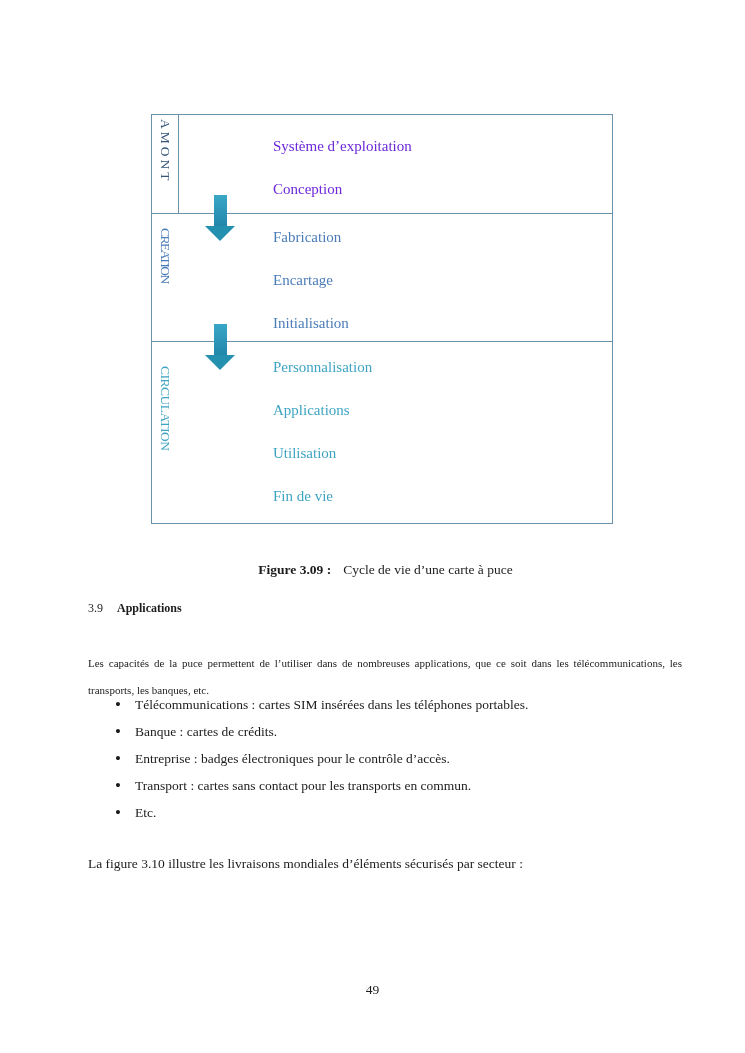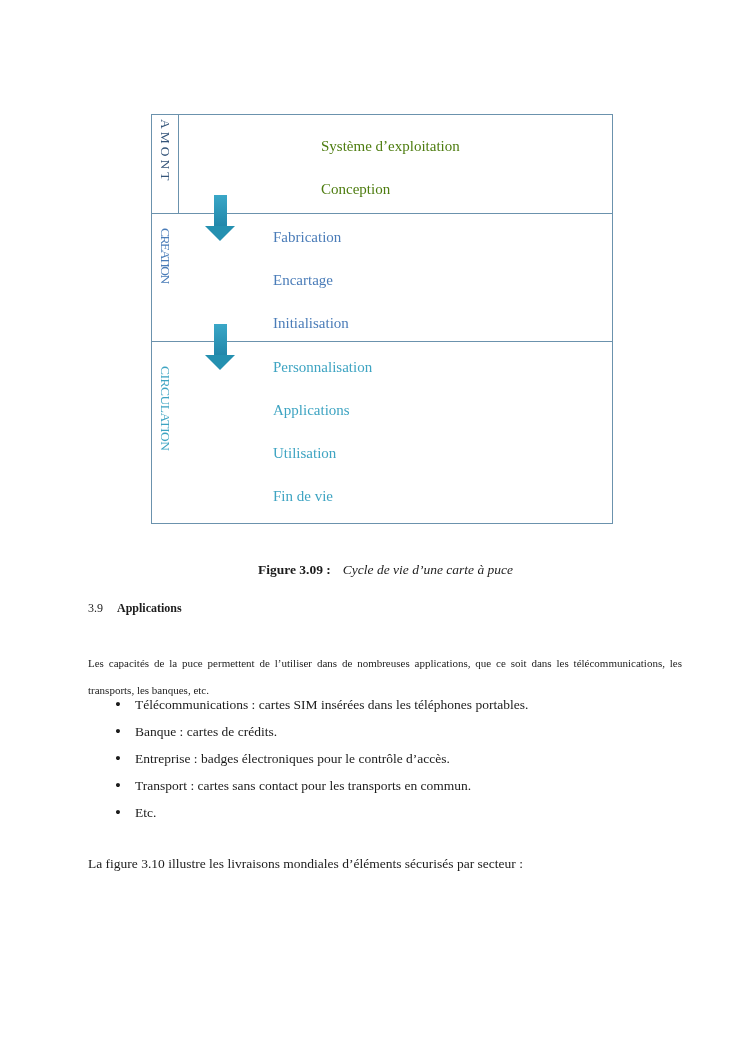--- a/index.html
+++ b/index.html
@@ -20,33 +20,33 @@
     content:"";position:absolute;left:26px;top:0;bottom:0;width:1px;background:#6b92ad;
   }
   .vlabel{
     position:absolute;writing-mode:vertical-rl;text-orientation:mixed;
     left:5px;font-size:13.5px;
   }
   .frow0 .vlabel{top:4px;color:#35557a;letter-spacing:3px;}
   .frow1 .vlabel{top:14px;color:#4a7cb8;letter-spacing:-1.5px;}
   .frow2 .vlabel{top:24px;color:#3ea4c2;letter-spacing:-0.5px;}
   .fitem{position:absolute;left:121px;font-size:15px;white-space:nowrap;}
-  .frow0 .fitem{color:#4d7c0f;margin-left:48px;}
+  .frow0 .fitem{color:#6d28d9;}
   .frow1 .fitem{color:#4a7cb8;}
   .frow2 .fitem{color:#3ea4c2;}
   .arrow{position:absolute;left:53px;width:30px;z-index:3;}
   .arrow1{top:80px;}
   .arrow2{top:209px;}
   .arrow .stem{width:13px;height:31px;margin:0 auto;background:linear-gradient(180deg,#3aa7c7,#2187aa);}
   .arrow .head{width:0;height:0;margin:0 auto;border-left:15px solid transparent;border-right:15px solid transparent;border-top:15px solid #2490b0;}
   
   .caption{position:absolute;top:562px;left:0;width:100%;text-align:center;
     padding-left:26px;box-sizing:border-box;font-size:13.5px;}
   .caption .cap-label{font-weight:bold;font-family:Liberation Serif, serif;}
-  .caption .cap-text{font-style:italic;margin-left:12px;}
+  .caption .cap-text{margin-left:12px;}
   
   .heading{position:absolute;top:601px;left:88px;font-size:12px;}
   .heading .h-num{font-weight:normal;}
   .heading .h-title{font-weight:bold;margin-left:14px;}
   .para{position:absolute;top:639px;left:88px;width:594px;font-size:11px;
     line-height:26.5px;text-align:justify;}
   .bullets{position:absolute;top:691px;left:88px;width:594px;margin:0;padding:0;}
   .bullets li{list-style:none;position:relative;padding-left:47px;line-height:27px;
     font-size:13.5px;}
   .bullets li::before{content:"\2022";position:absolute;left:27px;top:0;font-size:17px;}
@@ -107,14 +107,15 @@
     <li>Banque : cartes de crédits.</li>
     <li>Entreprise : badges électroniques pour le contrôle d’accès.</li>
     <li>Transport : cartes sans contact pour les transports en commun.</li>
     <li>Etc.</li>
   </ul>
 
   <div class="closing">
     <span>La figure </span><span class="fig-ref">3.10</span><span> illustre les livraisons mondiales d’éléments sécurisés par secteur :</span>
   </div>
 
+  <div class="pageno">49</div>
 
 </div>
 
 </body></html>

